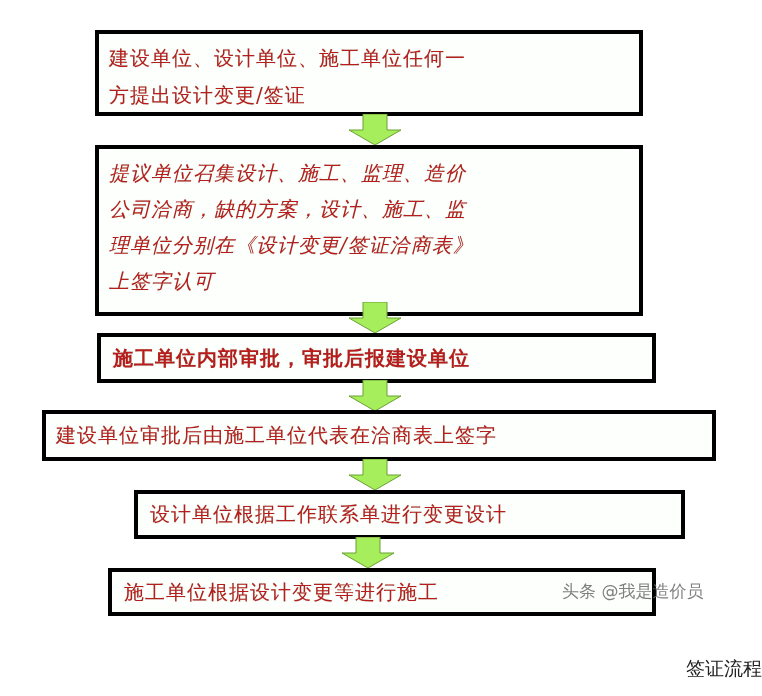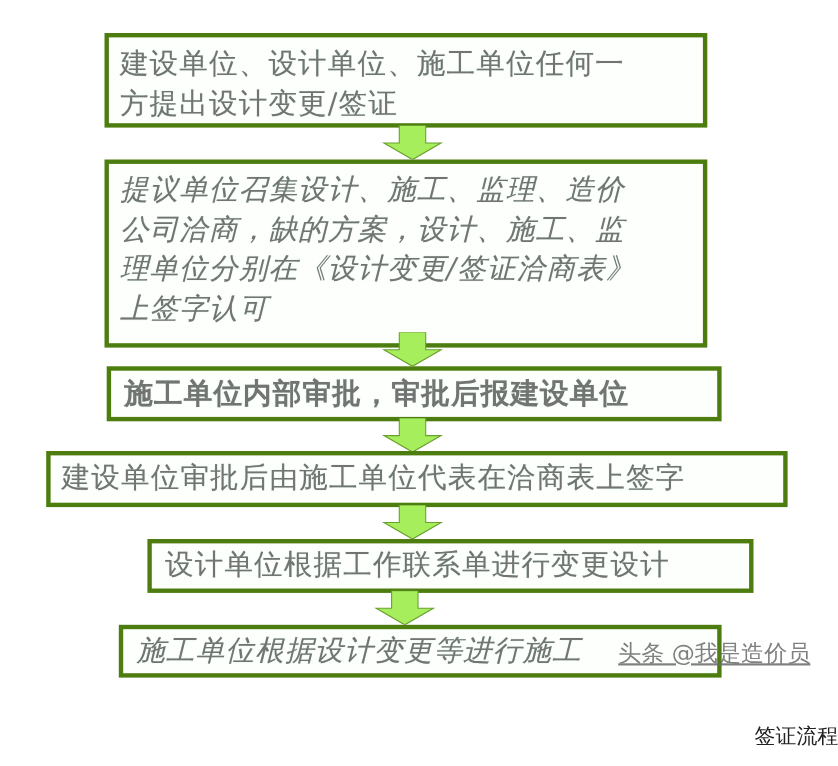--- a/index.html
+++ b/index.html
@@ -10,49 +10,48 @@
     body {
       width: 762px;
       height: 696px;
       position: relative;
       overflow: hidden;
       font-family: "DejaVu Sans", "Liberation Sans", sans-serif;
     }
     .flow-box {
       position: absolute;
       box-sizing: border-box;
-      border: 4px solid #4d7c0f;
+      border: 4px solid #000000;
       background: #fdfffd;
-      color: #737373;
+      color: #b91c1c;
       font-family: "DejaVu Serif", "Liberation Serif", serif;
-      font-size: 26px;
+      font-size: 20px;
       line-height: 37px;
       letter-spacing: 1px;
       padding: 2px 10px;
       text-shadow: 0 0 1px rgba(46,154,90,0.35);
       white-space: pre-wrap;
     }
     .flow-box.single {
       display: flex;
       align-items: center;
     }
     .arrow {
       position: absolute;
       width: 60px;
       height: 32px;
     }
     .arrow svg { display: block; }
     .watermark {
       position: absolute;
       font-family: "DejaVu Sans", "Liberation Sans", sans-serif;
-      font-size: 21px;
+      font-size: 17px;
       color: #6a6a6a;
       opacity: 0.85;
       letter-spacing: 0px;
-      text-decoration: underline;
     }
     .caption {
       position: absolute;
       left: 0;
       width: 762px;
       top: 656px;
       text-align: right;
       font-family: "DejaVu Sans", "Liberation Sans", sans-serif;
       font-size: 19px;
       color: #222222;
@@ -98,17 +97,17 @@
 </div>
 
 <div class="flow-box single" style="left:105px; top:490px; width:551px; height:49px; padding-left:12px;margin-left:29px;">设计单位根据工作联系单进行变更设计</div>
 
 <div class="arrow" style="left:338px; top:537px;">
   <svg width="60" height="32" viewBox="0 0 60 32">
     <polygon points="18,0 42,0 42,16 56,16 30,31 4,16 18,16" fill="#a6ee5c" stroke="#6aa030" stroke-width="1"></polygon>
   </svg>
 </div>
 
-<div class="flow-box single" style="left:108px; top:568px; width:548px; height:48px; padding-left:12px;font-style:italic;">施工单位根据设计变更等进行施工</div>
+<div class="flow-box single" style="left:108px; top:568px; width:548px; height:48px; padding-left:12px;">施工单位根据设计变更等进行施工</div>
 
 <div class="watermark" style="left:562px; top:580px;">头条 @我是造价员</div>
 
 <div class="caption">签证流程</div>
 
 </body></html>

